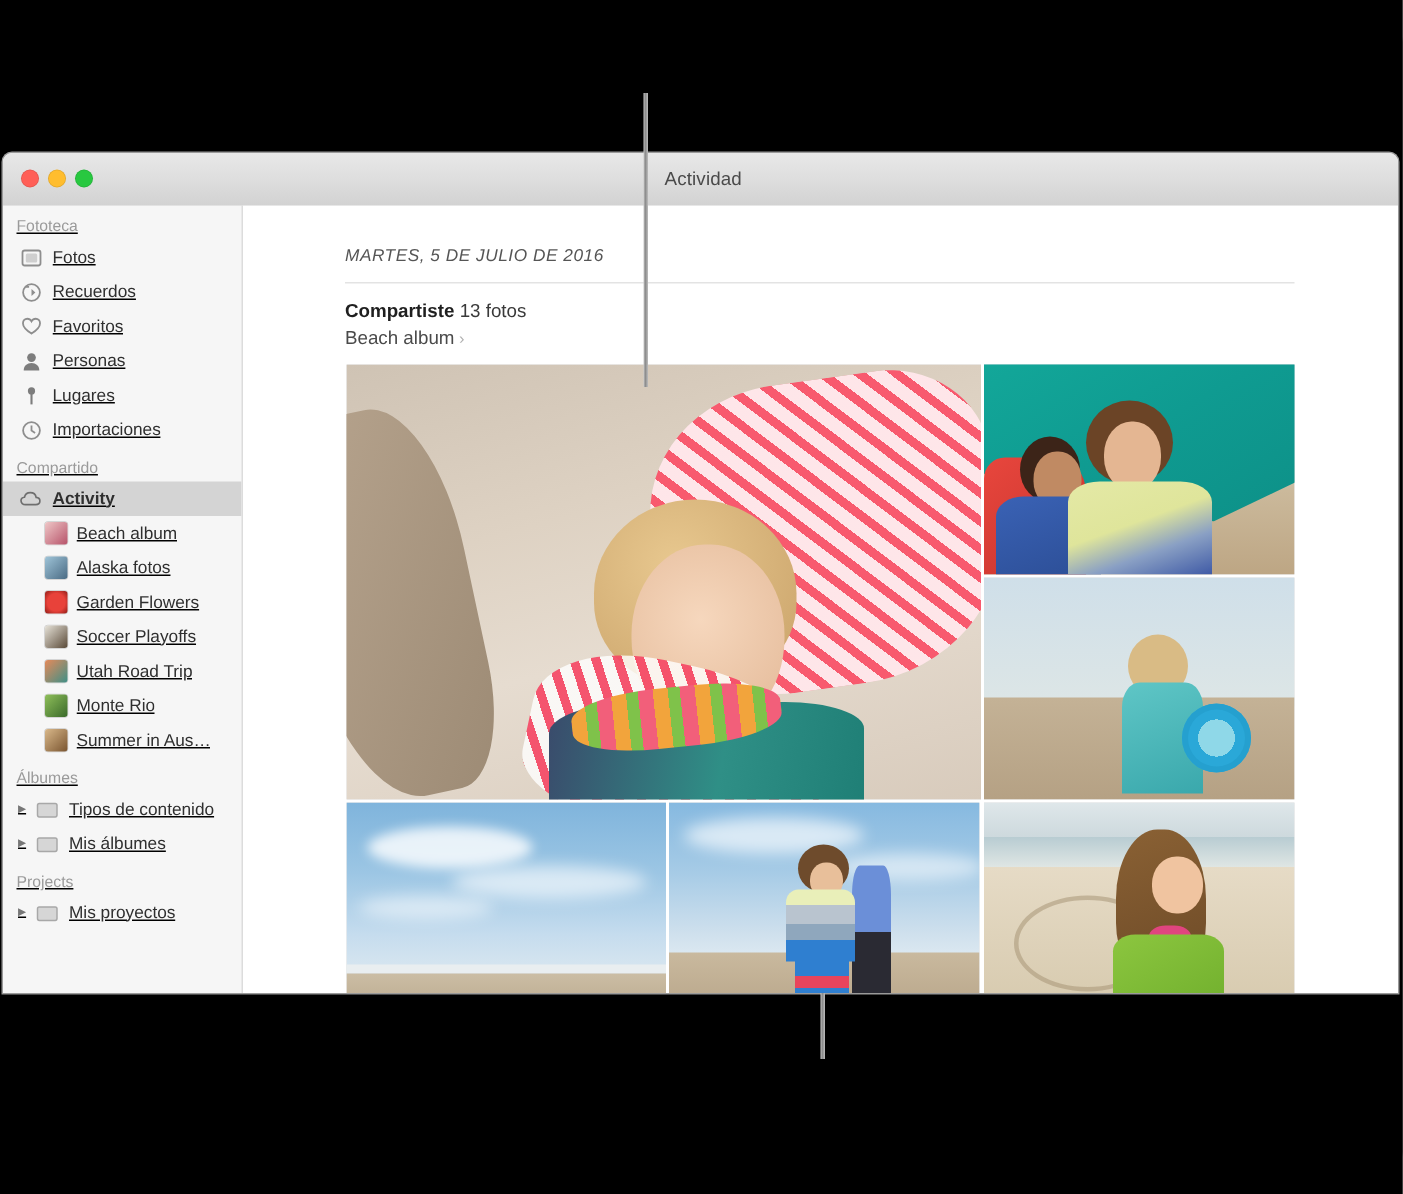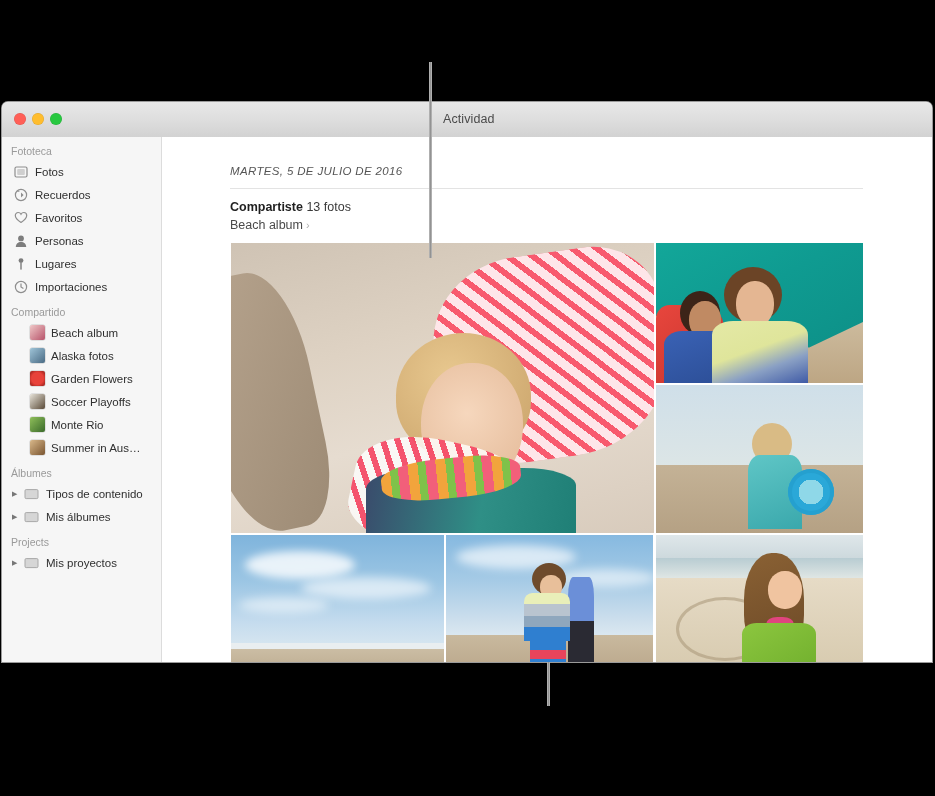--- a/index.html
+++ b/index.html
@@ -53,20 +53,21 @@
   }
 
   
   #sidebar {
     position: absolute; left: 0; top: 35px;
     width: 159px; height: 525px;
     background: #f6f6f6;
     border-right: 1px solid #dcdcdc;
     font-size: 11.5px;
     overflow: hidden;
+    text-decoration: underline;
   }
   .sb-group-title {
     color: #9a9a9a; font-size: 10.5px;
     padding: 8px 0 3px 9px;
   }
   .sb-row {
     display: flex; align-items: center;
     height: 23px; padding-left: 10px;
     color: #2f2f2f; font-size: 11.5px;
     white-space: nowrap;
@@ -280,37 +281,49 @@
           <svg width="14" height="14" viewBox="0 0 14 14">
               <circle cx="7" cy="7" r="5.6" fill="none" stroke="#8e8e8e" stroke-width="1.2"></circle>
               <path d="M7 3.6 V7 L9.4 8.6" fill="none" stroke="#8e8e8e" stroke-width="1.2"></path>
             </svg>
         </span>
         <span class="sb-label">Importaciones</span>
       </div>
 
       <div class="sb-group-title">Compartido</div>
 
+      <div class="sb-row selected">
+        <span class="sb-ico">
+          <svg width="15" height="11" viewBox="0 0 15 11">
+              <path d="M4 9.4C2.2 9.4 1 8.3 1 6.9C1 5.6 2 4.6 3.3 4.5C3.7 2.6 5.3 1.4 7.2 1.4C9.2 1.4 10.8 2.8 11.1 4.6C12.5 4.7 13.6 5.6 13.6 7C13.6 8.4 12.4 9.4 10.8 9.4Z" fill="none" stroke="#6e6e6e" stroke-width="1.1"></path>
+            </svg>
+        </span>
+        <span class="sb-label">Activity</span>
+      </div>
 
 
       <div class="sb-row indented">
         <span class="thumb" style="background:linear-gradient(135deg,#efc7c7,#b7536a);"></span>
         <span class="sb-label">Beach album</span>
       </div>
       <div class="sb-row indented">
         <span class="thumb" style="background:linear-gradient(135deg,#9fc4d8,#4a6b84);"></span>
         <span class="sb-label">Alaska fotos</span>
       </div>
       <div class="sb-row indented">
         <span class="thumb" style="background:radial-gradient(circle at 50% 50%,#e8423a 0 55%,#8d1c16 100%);"></span>
         <span class="sb-label">Garden Flowers</span>
       </div>
       <div class="sb-row indented">
         <span class="thumb" style="background:linear-gradient(135deg,#e6e2d8,#5a4a38);"></span>
         <span class="sb-label">Soccer Playoffs</span>
+      </div>
+      <div class="sb-row indented">
+        <span class="thumb" style="background:linear-gradient(135deg,#e58a5a,#3f8f86);"></span>
+        <span class="sb-label">Utah Road Trip</span>
       </div>
       <div class="sb-row indented">
         <span class="thumb" style="background:linear-gradient(135deg,#8fbf5a,#3a6a2a);"></span>
         <span class="sb-label">Monte Rio</span>
       </div>
       <div class="sb-row indented">
         <span class="thumb" style="background:linear-gradient(135deg,#d9b88a,#7a5530);"></span>
         <span class="sb-label">Summer in Aus…</span>
       </div>
 

